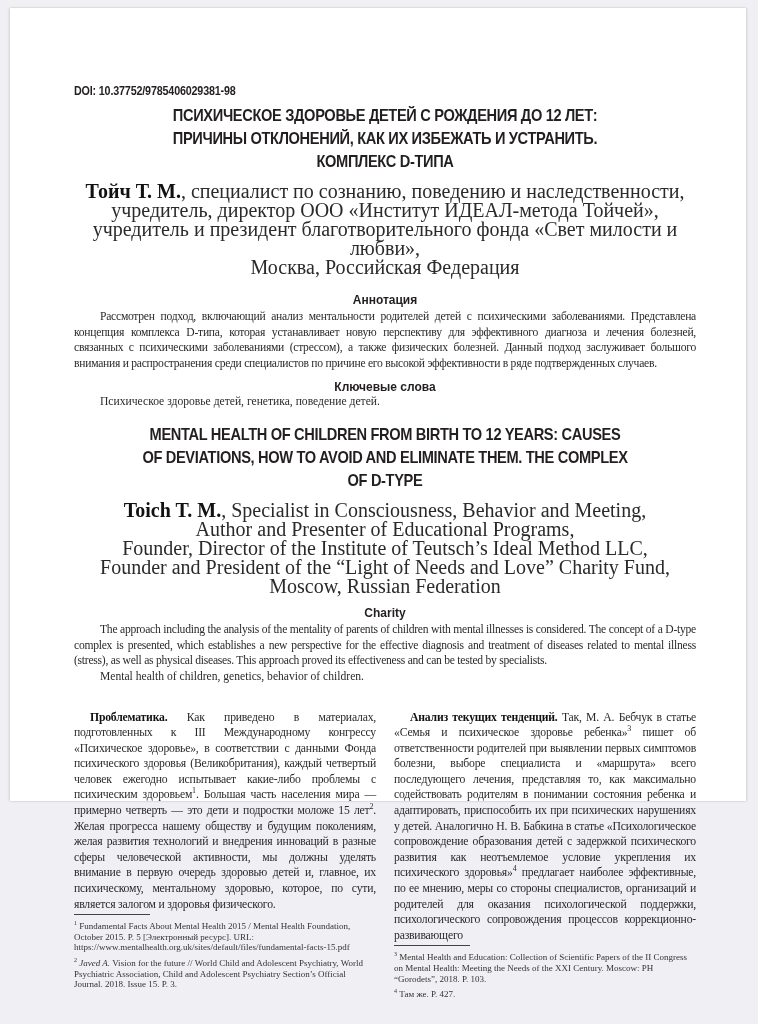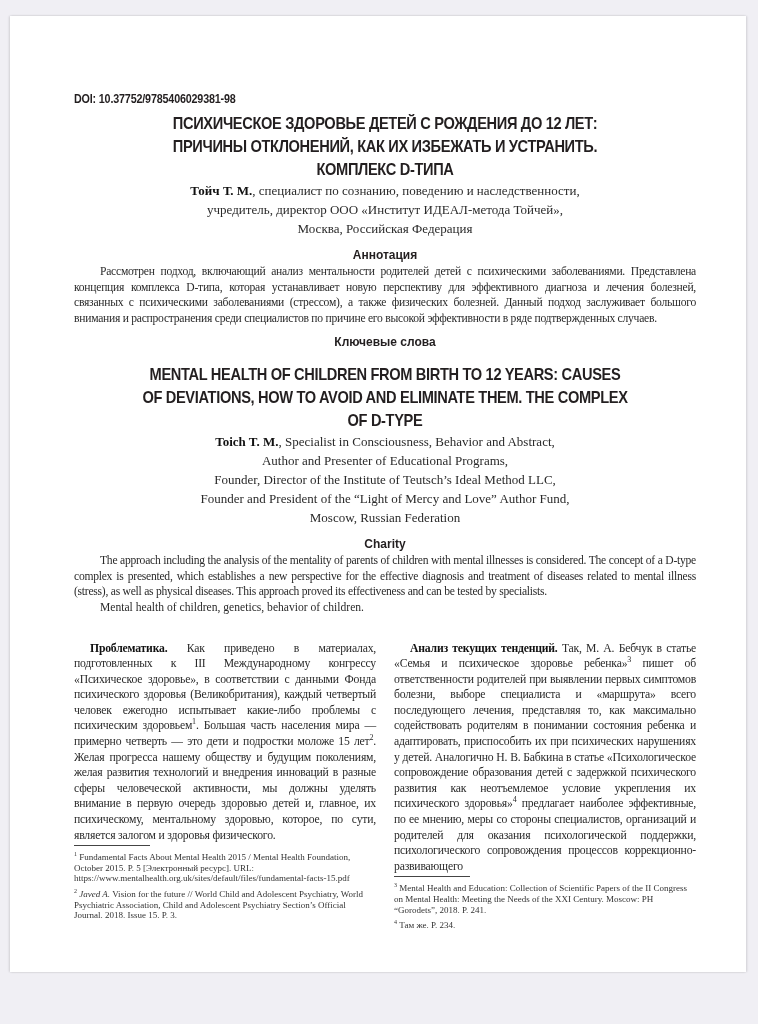--- a/index.html
+++ b/index.html
@@ -3,37 +3,37 @@
 <meta charset="utf-8">
 <style>
   html, body { margin: 0; padding: 0; }
   body {
     width: 758px; height: 1024px; overflow: hidden;
     background: #f0eff4;
     font-family: "Liberation Serif", "DejaVu Serif", serif;
     color: #231f20;
   }
   .paper {
-    position: absolute; left: 10px; top: 16px; width: 502px; height: 956px;
+    position: absolute; left: 10px; top: 8px; width: 502px; height: 793px;
     width: 736px;
     background: #ffffff;
     box-shadow: 1px 0 2px rgba(0,0,0,0.12), -1px 0 2px rgba(0,0,0,0.12);
   }
   .content { position: absolute; left: 64px; top: 76px; width: 622px; }
   .doi { font-family: "Liberation Sans Narrow", "Liberation Sans", sans-serif; font-weight: bold; font-size: 12.5px; letter-spacing: -0.2px; transform: scaleX(0.86); transform-origin: left; white-space: nowrap; }
   .title {
     text-align: center; font-family: "Liberation Sans", "DejaVu Sans", sans-serif;
     font-weight: bold; font-size: 17px; line-height: 23px; margin: 6px 0 0 0;
     letter-spacing: -0.4px;
   }
   .title span { display: block; transform: scaleX(0.86); white-space: nowrap; }
-  .authors { text-align: center; font-size: 13px; line-height: 19px; color: #2a2a2a; }
+  .authors { text-align: center; font-size: 20px; line-height: 19px; margin-top: 9px; color: #2a2a2a; }
   .authors b { color: #111; }
   .sec-head { text-align: center; font-weight: bold; font-size: 12px; margin-top: 9px; line-height: 14px; font-family: "Liberation Sans", sans-serif; }
-  .sec-head.ru { margin-top: 10px; }
+  .sec-head.ru { margin-top: 16px; }
   .abstract { font-size: 11.6px; line-height: 15.5px; text-align: justify; text-indent: 26px; letter-spacing: -0.25px; color: #2a2a2a; }
   .keywords { font-size: 11.6px; line-height: 15px; padding-left: 26px; color: #2a2a2a; }
   .columns { display: flex; justify-content: space-between; margin-top: 26px; }
   .col { width: 302px; }
   .body-text { font-size: 11.7px; line-height: 15.6px; text-align: justify; text-indent: 16px; letter-spacing: -0.2px; color: #2a2a2a; margin: 0; }
   .body-text b { color: #111; }
   .body-text sup { font-size: 8px; line-height: 0; }
   .fn-sep { width: 76px; border-top: 1.3px solid #444; margin: 2px 0 3px 0; }
   .footnote { font-size: 9px; line-height: 10.6px; color: #333; margin-bottom: 2px; }
   .footnote sup { font-size: 6px; }
@@ -48,57 +48,59 @@
 
     <h1 class="title">
       <span>ПСИХИЧЕСКОЕ ЗДОРОВЬЕ ДЕТЕЙ С РОЖДЕНИЯ ДО 12 ЛЕТ:</span>
       <span>ПРИЧИНЫ ОТКЛОНЕНИЙ, КАК ИХ ИЗБЕЖАТЬ И УСТРАНИТЬ.</span>
       <span>КОМПЛЕКС D-ТИПА</span>
     </h1>
 
     <div class="authors">
       <div><b>Тойч Т. М.</b><span>, специалист по сознанию, поведению и наследственности,</span></div>
       <div>учредитель, директор ООО «Институт ИДЕАЛ-метода Тойчей»,</div>
+      <div>учредитель и президент благотворительного фонда «Свет милости и любви»,</div>
       <div>Москва, Российская Федерация</div>
     </div>
 
     <div class="sec-head ru">Аннотация</div>
     <p class="abstract" style="margin:2px 0 0 0">Рассмотрен подход, включающий анализ ментальности родителей детей с психическими заболеваниями. Представлена концепция комплекса D-типа, которая устанавливает новую перспективу для эффективного диагноза и лечения болезней, связанных с психическими заболеваниями (стрессом), а также физических болезней. Данный подход заслуживает большого внимания и распространения среди специалистов по причине его высокой эффективности в ряде подтвержденных случаев.</p>
 
     <div class="sec-head">Ключевые слова</div>
+    <div class="keywords">Психическое здоровье детей, генетика, поведение детей.</div>
 
     <h1 class="title" style="margin-top:14px">
       <span>MENTAL HEALTH OF CHILDREN FROM BIRTH TO 12 YEARS: CAUSES</span>
       <span>OF DEVIATIONS, HOW TO AVOID AND ELIMINATE THEM. THE COMPLEX</span>
       <span>OF D-TYPE</span>
     </h1>
 
     <div class="authors">
-      <div><b>Toich T. M.</b><span>, Specialist in Consciousness, Behavior and Abstract,</span></div>
+      <div><b>Toich T. M.</b><span>, Specialist in Consciousness, Behavior and Meeting,</span></div>
       <div>Author and Presenter of Educational Programs,</div>
       <div>Founder, Director of the Institute of Teutsch’s Ideal Method LLC,</div>
-      <div>Founder and President of the “Light of Mercy and Love” Author Fund,</div>
+      <div>Founder and President of the “Light of Needs and Love” Charity Fund,</div>
       <div>Moscow, Russian Federation</div>
     </div>
 
     <div class="sec-head" style="margin-top:10px">Charity</div>
     <p class="abstract" style="margin:2px 0 0 0">The approach including the analysis of the mentality of parents of children with mental illnesses is considered. The concept of a D-type complex is presented, which establishes a new perspective for the effective diagnosis and treatment of diseases related to mental illness (stress), as well as physical diseases. This approach proved its effectiveness and can be tested by specialists.</p>
 
     <div class="keywords">Mental health of children, genetics, behavior of children.</div>
 
     <div class="columns">
       <div class="col">
         <p class="body-text"><b>Проблематика.</b><span> Как приведено в материалах, подготовленных к III Международному конгрессу «Психическое здоровье», в соответствии с данными Фонда психического здоровья (Великобритания), каждый четвертый человек ежегодно испытывает какие-либо проблемы с психическим здоровьем</span><sup>1</sup><span>. Большая часть населения мира — примерно четверть — это дети и подростки моложе 15 лет</span><sup>2</sup><span>. Желая прогресса нашему обществу и будущим поколениям, желая развития технологий и внедрения инноваций в разные сферы человеческой активности, мы должны уделять внимание в первую очередь здоровью детей и, главное, их психическому, ментальному здоровью, которое, по сути, является залогом и здоровья физического.</span></p>
         <div class="fn-sep"></div>
         <div class="footnote"><sup>1</sup><span> Fundamental Facts About Mental Health 2015 / Mental Health Foundation, October 2015. P. 5 [Электронный ресурс]. URL: https://www.mentalhealth.org.uk/sites/default/files/fundamental-facts-15.pdf</span></div>
         <div class="footnote"><sup>2</sup> <i>Javed A.</i><span> Vision for the future // World Child and Adolescent Psychiatry, World Psychiatric Association, Child and Adolescent Psychiatry Section’s Official Journal. 2018. Issue 15. P. 3.</span></div>
       </div>
 
       <div class="col">
         <p class="body-text"><b>Анализ текущих тенденций.</b><span> Так, М. А. Бебчук в статье «Семья и психическое здоровье ребенка»</span><sup>3</sup><span> пишет об ответственности родителей при выявлении первых симптомов болезни, выборе специалиста и «маршрута» всего последующего лечения, представляя то, как максимально содействовать родителям в понимании состояния ребенка и адаптировать, приспособить их при психических нарушениях у детей. Аналогично Н. В. Бабкина в статье «Психологическое сопровождение образования детей с задержкой психического развития как неотъемлемое условие укрепления их психического здоровья»</span><sup>4</sup><span> предлагает наиболее эффективные, по ее мнению, меры со стороны специалистов, организаций и родителей для оказания психологической поддержки, психологического сопровождения процессов коррекционно-развивающего</span></p>
         <div class="fn-sep"></div>
-        <div class="footnote"><sup>3</sup><span> Mental Health and Education: Collection of Scientific Papers of the II Congress on Mental Health: Meeting the Needs of the XXI Century. Moscow: PH “Gorodets”, 2018. P. 241.</span></div>
-        <div class="footnote"><sup>4</sup><span> Там же. P. 234.</span></div>
+        <div class="footnote"><sup>3</sup><span> Mental Health and Education: Collection of Scientific Papers of the II Congress on Mental Health: Meeting the Needs of the XXI Century. Moscow: PH “Gorodets”, 2018. P. 103.</span></div>
+        <div class="footnote"><sup>4</sup><span> Там же. P. 427.</span></div>
       </div>
     </div>
 
   </div>
 </div>
 
 </body></html>

